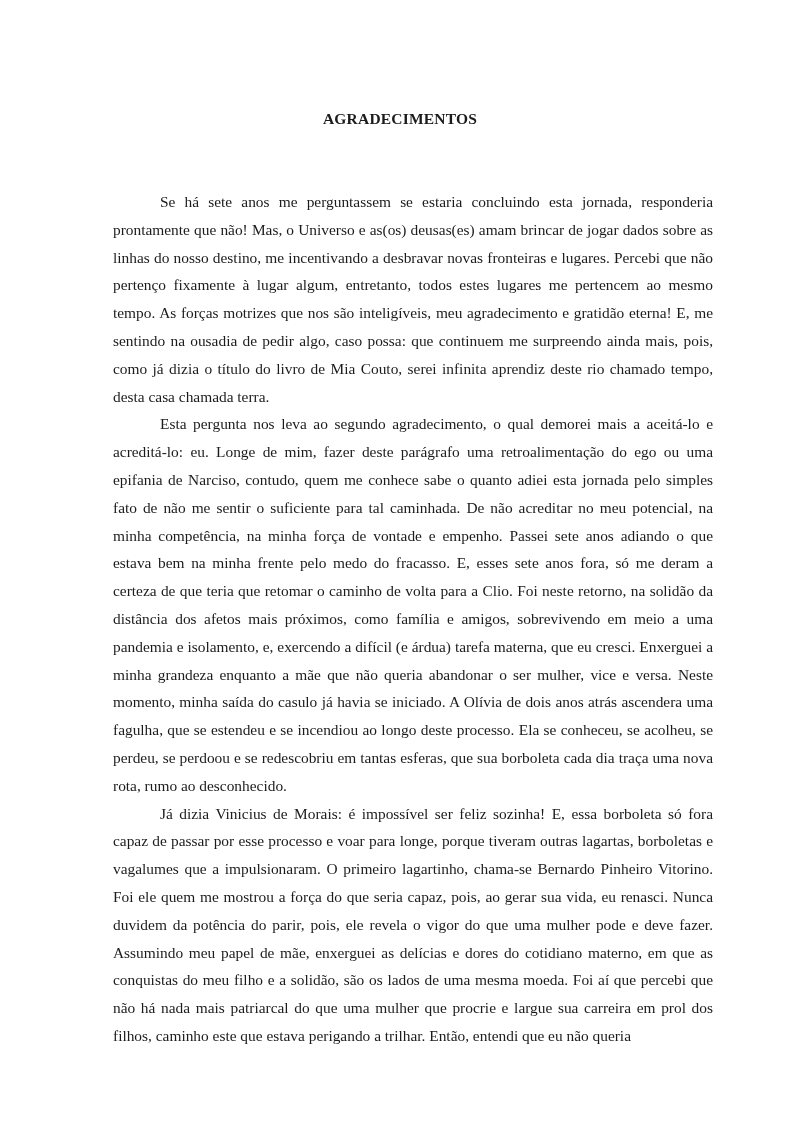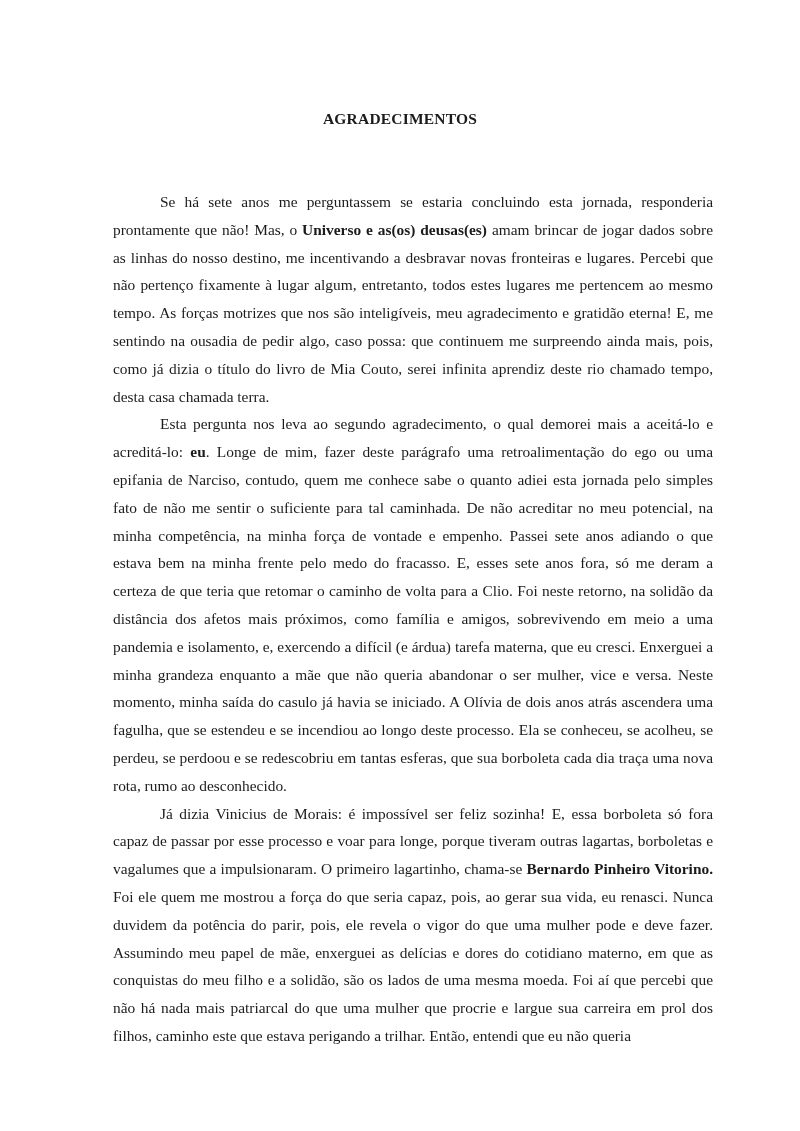--- a/index.html
+++ b/index.html
@@ -30,21 +30,21 @@
     width: 600px;
   }
   .text-body p {
     margin: 0;
     text-align: justify;
     text-indent: 47px;
     font-size: 15.4px;
     line-height: 27.8px;
     color: #1b1b1b;
   }
-  .text-body strong { font-weight: bold; }
+  .text-body strong { font-weight: normal; }
 </style>
 </head>
 <body>
 
 <div class="page">
   <h1 class="doc-title">AGRADECIMENTOS</h1>
   <div class="text-body">
       <p><span>Se há sete anos me perguntassem se estaria concluindo esta jornada, responderia prontamente que não! Mas, o </span><strong>Universo e as(os) deusas(es)</strong><span> amam brincar de jogar dados sobre as linhas do nosso destino, me incentivando a desbravar novas fronteiras e lugares. Percebi que não pertenço fixamente à lugar algum, entretanto, todos estes lugares me pertencem ao mesmo tempo. As forças motrizes que nos são inteligíveis, meu agradecimento e gratidão eterna! E, me sentindo na ousadia de pedir algo, caso possa: que continuem me surpreendo ainda mais, pois, como já dizia o título do livro de Mia Couto, serei infinita aprendiz deste rio chamado tempo, desta casa chamada terra.</span></p>
       <p><span>Esta pergunta nos leva ao segundo agradecimento, o qual demorei mais a aceitá-lo e acreditá-lo: </span><strong>eu</strong><span>. Longe de mim, fazer deste parágrafo uma retroalimentação do ego ou uma epifania de Narciso, contudo, quem me conhece sabe o quanto adiei esta jornada pelo simples fato de não me sentir o suficiente para tal caminhada. De não acreditar no meu potencial, na minha competência, na minha força de vontade e empenho. Passei sete anos adiando o que estava bem na minha frente pelo medo do fracasso. E, esses sete anos fora, só me deram a certeza de que teria que retomar o caminho de volta para a Clio. Foi neste retorno, na solidão da distância dos afetos mais próximos, como família e amigos, sobrevivendo em meio a uma pandemia e isolamento, e, exercendo a difícil (e árdua) tarefa materna, que eu cresci. Enxerguei a minha grandeza enquanto a mãe que não queria abandonar o ser mulher, vice e versa. Neste momento, minha saída do casulo já havia se iniciado. A Olívia de dois anos atrás ascendera uma fagulha, que se estendeu e se incendiou ao longo deste processo. Ela se conheceu, se acolheu, se perdeu, se perdoou e se redescobriu em tantas esferas, que sua borboleta cada dia traça uma nova rota, rumo ao desconhecido.</span></p>
       <p><span>Já dizia Vinicius de Morais: é impossível ser feliz sozinha! E, essa borboleta só fora capaz de passar por esse processo e voar para longe, porque tiveram outras lagartas, borboletas e vagalumes que a impulsionaram. O primeiro lagartinho, chama-se </span><strong>Bernardo Pinheiro Vitorino.</strong><span>  Foi ele quem me mostrou a força do que seria capaz, pois, ao gerar sua vida, eu renasci. Nunca duvidem da potência do parir, pois, ele revela o vigor do que uma mulher pode e deve fazer. Assumindo meu papel de mãe, enxerguei as delícias e dores do cotidiano materno, em que as conquistas do meu filho e a solidão, são os lados de uma mesma moeda. Foi aí que percebi que não há nada mais patriarcal do que uma mulher que procrie e largue sua carreira em prol dos filhos, caminho este que estava perigando a trilhar. Então, entendi que eu não queria</span></p>

